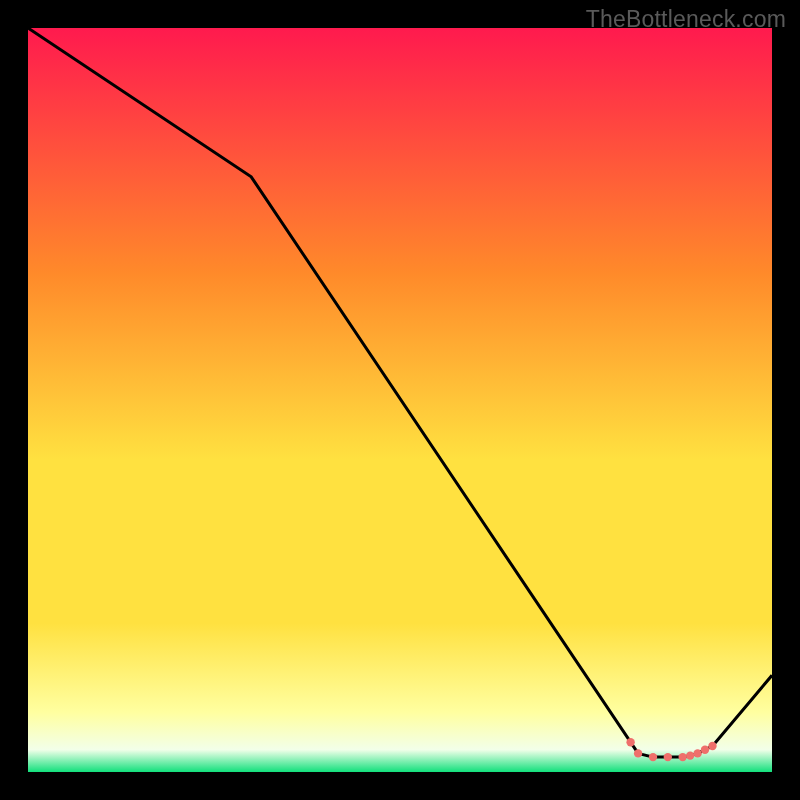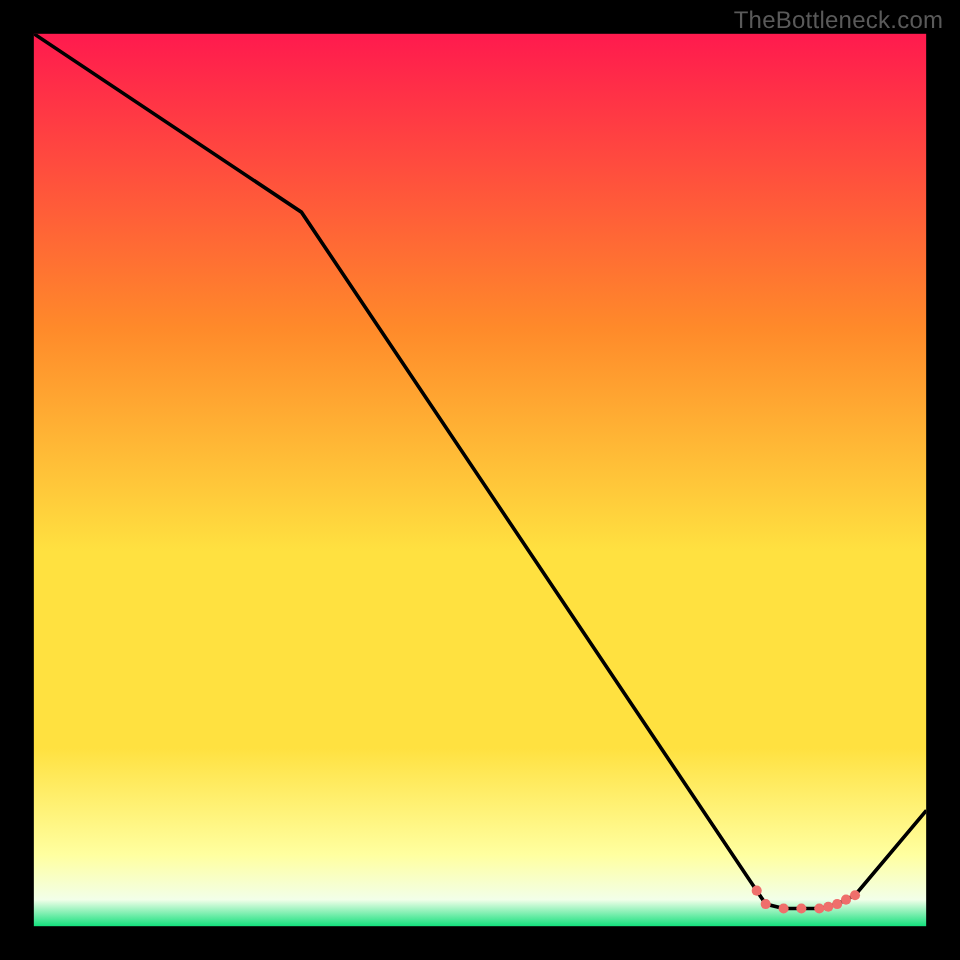--- a/index.html
+++ b/index.html
@@ -15,21 +15,21 @@
     position: relative;
     width: 800px;
     height: 800px;
     background: #000;
   }
   .attribution {
     position: absolute;
     top: 6px;
     right: 14px;
     color: #5a5a5a;
-    font-size: 20px;
+    font-size: 23px;
     font-weight: 500;
     letter-spacing: 0.2px;
   }
   .plot {
     position: absolute;
     left: 28px;
     top: 28px;
     width: 744px;
     height: 744px;
   }

